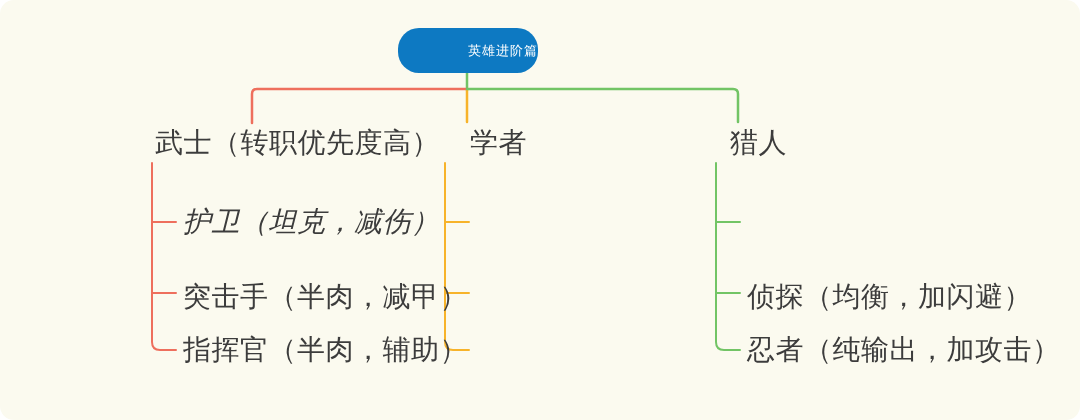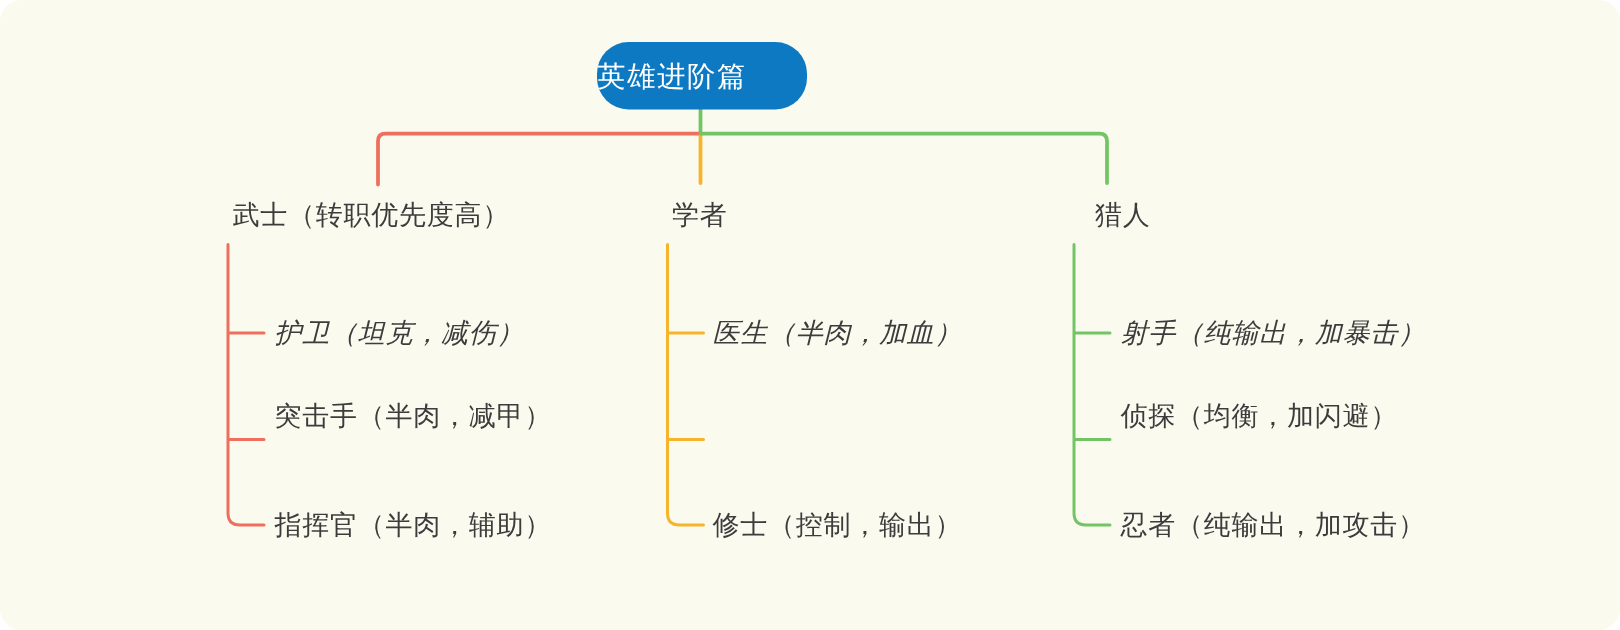--- a/index.html
+++ b/index.html
@@ -26,44 +26,44 @@
     stroke-linecap: round;
     stroke-linejoin: round;
   }
   .root-node {
     position: absolute;
     left: 398px; top: 28px;
     width: 140px; height: 45px;
     background: var(--root-node, #0d79c2);
     border-radius: 21px;
     color: var(--root-text, #ffffff);
-    font-size: 19px;
-    display: flex; align-items: center; justify-content: flex-start;
+    font-size: 13px;
+    display: flex; align-items: center; justify-content: flex-end;
     letter-spacing: 1px;
     cursor: default;
   }
   .topic {
     position: absolute;
     height: 22px; line-height: 22px;
-    font-size: 18px;
+    font-size: 28px;
     color: var(--text, #3c3c3c);
     white-space: nowrap;
     letter-spacing: 0.5px;
     cursor: default;
   }
   
   .t-warrior { left: 155px; top: 132px; }
-  .t-scholar { left: 448px; top: 132px; }
+  .t-scholar { left: 470px; top: 132px; }
   .t-hunter  { left: 718px; top: 132px; margin-left: 12px; }
   
   .col-warrior { left: 183px; }
   .col-scholar { left: 475px; }
   .col-hunter  { left: 747px; }
   .row-0 { top: 211px; font-style: italic; }
-  .row-1 { top: 266px; text-align: center; }
+  .row-1 { top: 286px; text-align: center; }
   .row-2 { top: 339px; font-family: Liberation Serif, serif; }
 </style>
 </head>
 <body>
 
 <div class="canvas">
 
   <svg class="links" viewBox="0 0 1080 420">
 
     <path stroke-width="2.5" d="M467 73 V90" stroke="#72c465"></path>
@@ -80,21 +80,18 @@
   <div class="root-node">
     <span>英雄进阶篇</span>
   </div>
 
   <div class="topic t-warrior">武士（转职优先度高）</div>
   <div class="topic col-warrior row-0">护卫（坦克，减伤）</div>
   <div class="topic col-warrior row-1">突击手（半肉，减甲）</div>
   <div class="topic col-warrior row-2">指挥官（半肉，辅助）</div>
 
   <div class="topic t-scholar">学者</div>
-  <div class="topic col-scholar row-0">医生（半肉，加血）</div>
-  <div class="topic col-scholar row-2">修士（控制，输出）</div>
 
   <div class="topic t-hunter">猎人</div>
-  <div class="topic col-hunter row-0">射手（纯输出，加暴击）</div>
   <div class="topic col-hunter row-1">侦探（均衡，加闪避）</div>
   <div class="topic col-hunter row-2">忍者（纯输出，加攻击）</div>
 
 </div>
 
 </body></html>

